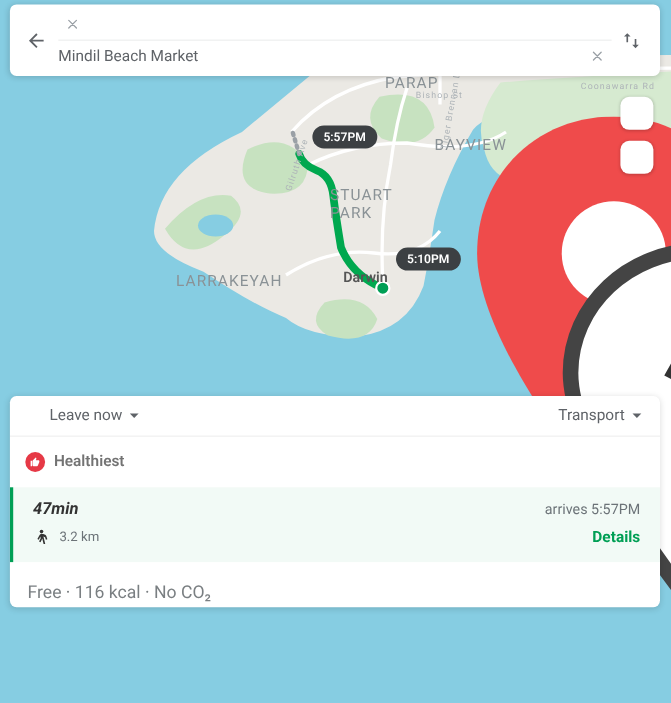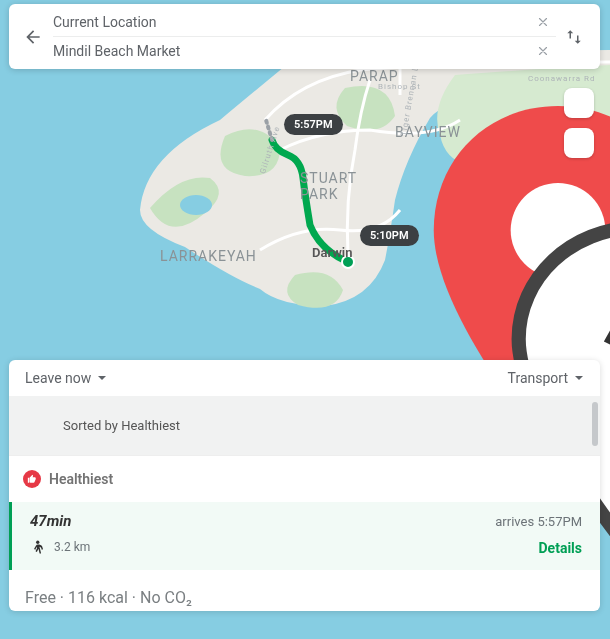--- a/index.html
+++ b/index.html
@@ -120,20 +120,21 @@
     border-radius: 6px;
     box-shadow: 0 1px 6px rgba(0,0,0,.15);
     overflow: hidden;
   }
   .results .row-controls {
     display: flex;
     align-items: center;
     padding: 10px 16px;
     font-size: 14px;
     color: #5f6368;
+    margin-left: 20px;
   }
   .dropdown {
     display: inline-flex;
     align-items: center;
     gap: 6px;
     cursor: pointer;
   }
   .spacer { flex: 1; }
 
   .sorted-row {
@@ -285,21 +286,20 @@
 </div>
 
 <div class="search-card">
   <div class="back">
     <svg width="20" height="20" viewBox="0 0 24 24">
         <path fill="#5f6368" d="M20 11H7.8l5.6-5.6L12 4l-8 8 8 8 1.4-1.4L7.8 13H20z"></path>
       </svg>
   </div>
   <div class="fields">
     <div class="search-field">
-      <span class="text">Current Location</span>
       <span class="clr">
         <svg width="14" height="14" viewBox="0 0 24 24">
             <path fill="#9aa0a6" d="M18 6L6 18M6 6l12 12" stroke="#9aa0a6" stroke-width="2" stroke-linecap="round"></path>
           </svg>
       </span>
     </div>
     <div class="divider"></div>
     <div class="search-field">
       <span class="text">Mindil Beach Market</span>
       <span class="clr">
@@ -326,24 +326,20 @@
     </span>
     <span class="spacer"></span>
     <span class="dropdown">
       <span>Transport</span>
       <svg class="chev" viewBox="0 0 10 10">
           <path fill="#5f6368" d="M1 3l4 4 4-4z"></path>
         </svg>
     </span>
   </div>
 
-  <div class="sorted-row">
-    <span>Sorted by Healthiest</span>
-    <div class="scroll-thumb"></div>
-  </div>
 
   <div class="section-header">
     <span class="icon-circle">
       <svg width="10" height="10" viewBox="0 0 24 24">
           <path fill="#fff" d="M2 21h3V9H2v12zm19-11c0-1.1-.9-2-2-2h-5.3l.8-3.8v-.3c0-.4-.2-.8-.4-1.1L13 2 6.6 8.6C6.2 9 6 9.5 6 10v9c0 1.1.9 2 2 2h8c.8 0 1.5-.5 1.8-1.2l3-7c.1-.3.2-.5.2-.8v-2z"></path>
         </svg>
     </span>
     <span class="label">Healthiest</span>
   </div>
 

